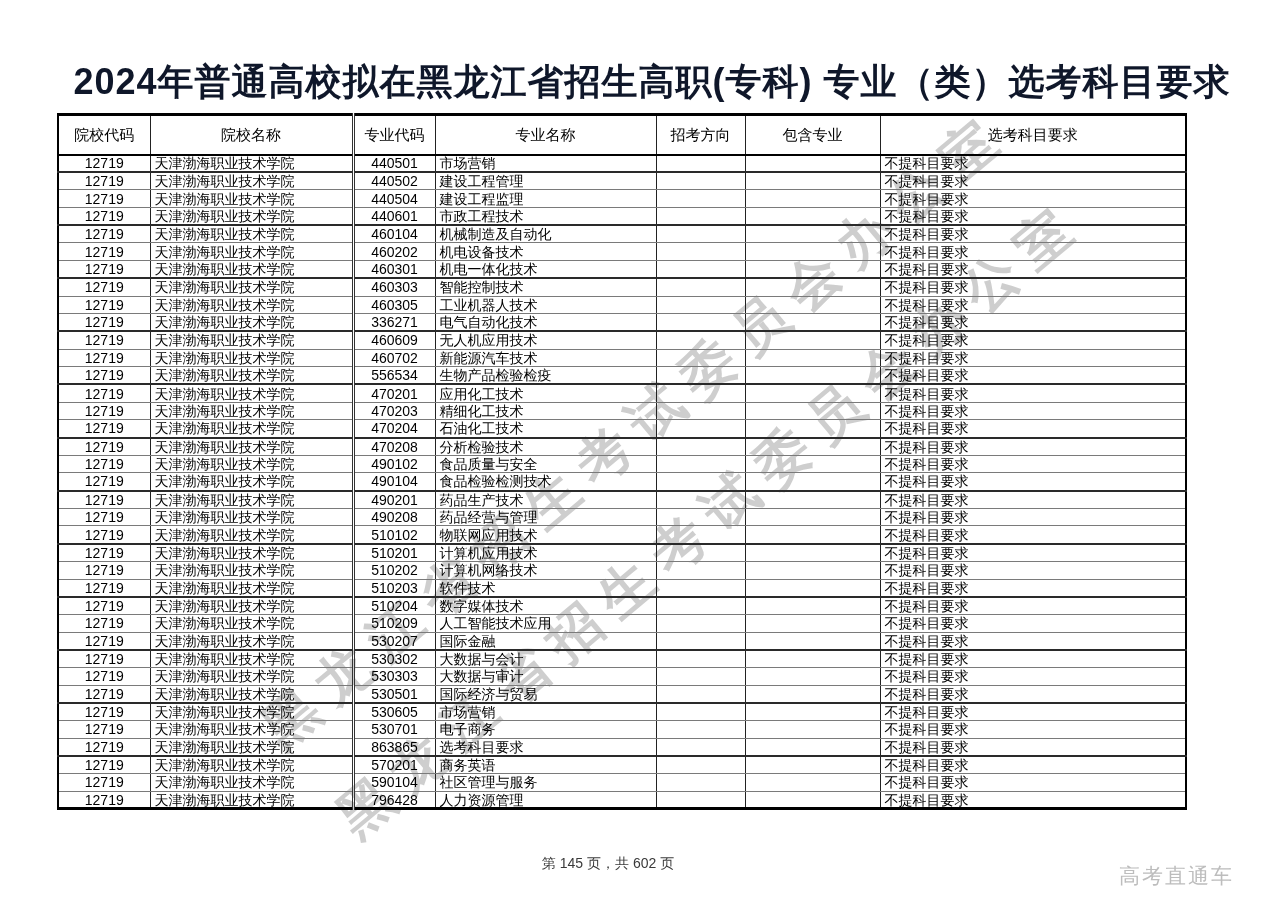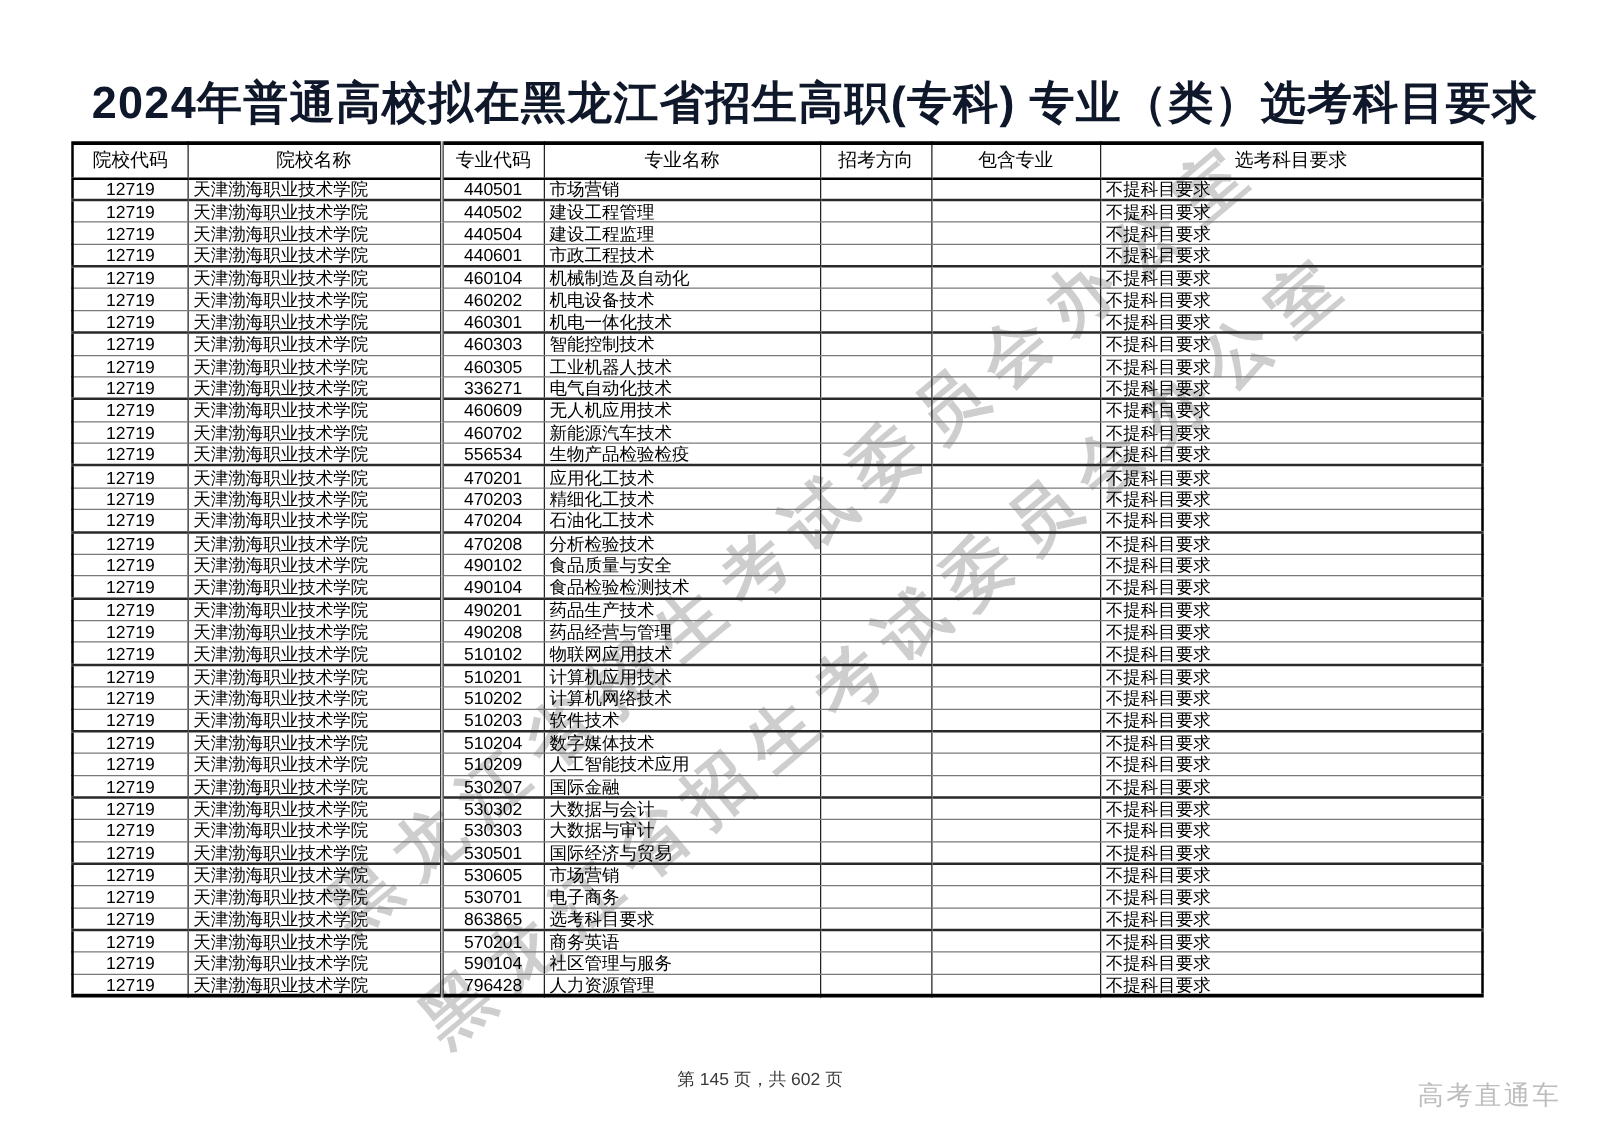--- a/index.html
+++ b/index.html
@@ -50,21 +50,21 @@
     position: absolute;
     left: 57px; top: 113px;
     width: 1128px;
     border-collapse: collapse;
     table-layout: fixed;
     z-index: 2;
     background: transparent;
   }
   table.req-table { border: 2px solid #000; border-top-width: 3px; border-bottom-width: 3px; }
   .req-table th {
-    height: 28px;
+    height: 40px;
     font-size: 15px;
     font-weight: normal;
     text-align: center;
     border: 1px solid #222;
     border-bottom: 2px solid #000;
     padding: 1px 3px;
     line-height: 16px;
     overflow: hidden;
     white-space: nowrap;
   }
@@ -91,21 +91,21 @@
     position: absolute;
     top: 855px; left: 608px;
     transform: translateX(-50%);
     font-size: 14px;
     color: #3a3a3a;
     z-index: 3;
     white-space: nowrap;
   }
   .brand {
     position: absolute;
-    top: 862px; right: 31px;
+    top: 862px; right: 46px;
     font-size: 21px;
     color: #bdbdbd;
     letter-spacing: 2px;
     z-index: 3;
     white-space: nowrap;
   }
 </style>
 </head>
 <body>
 

